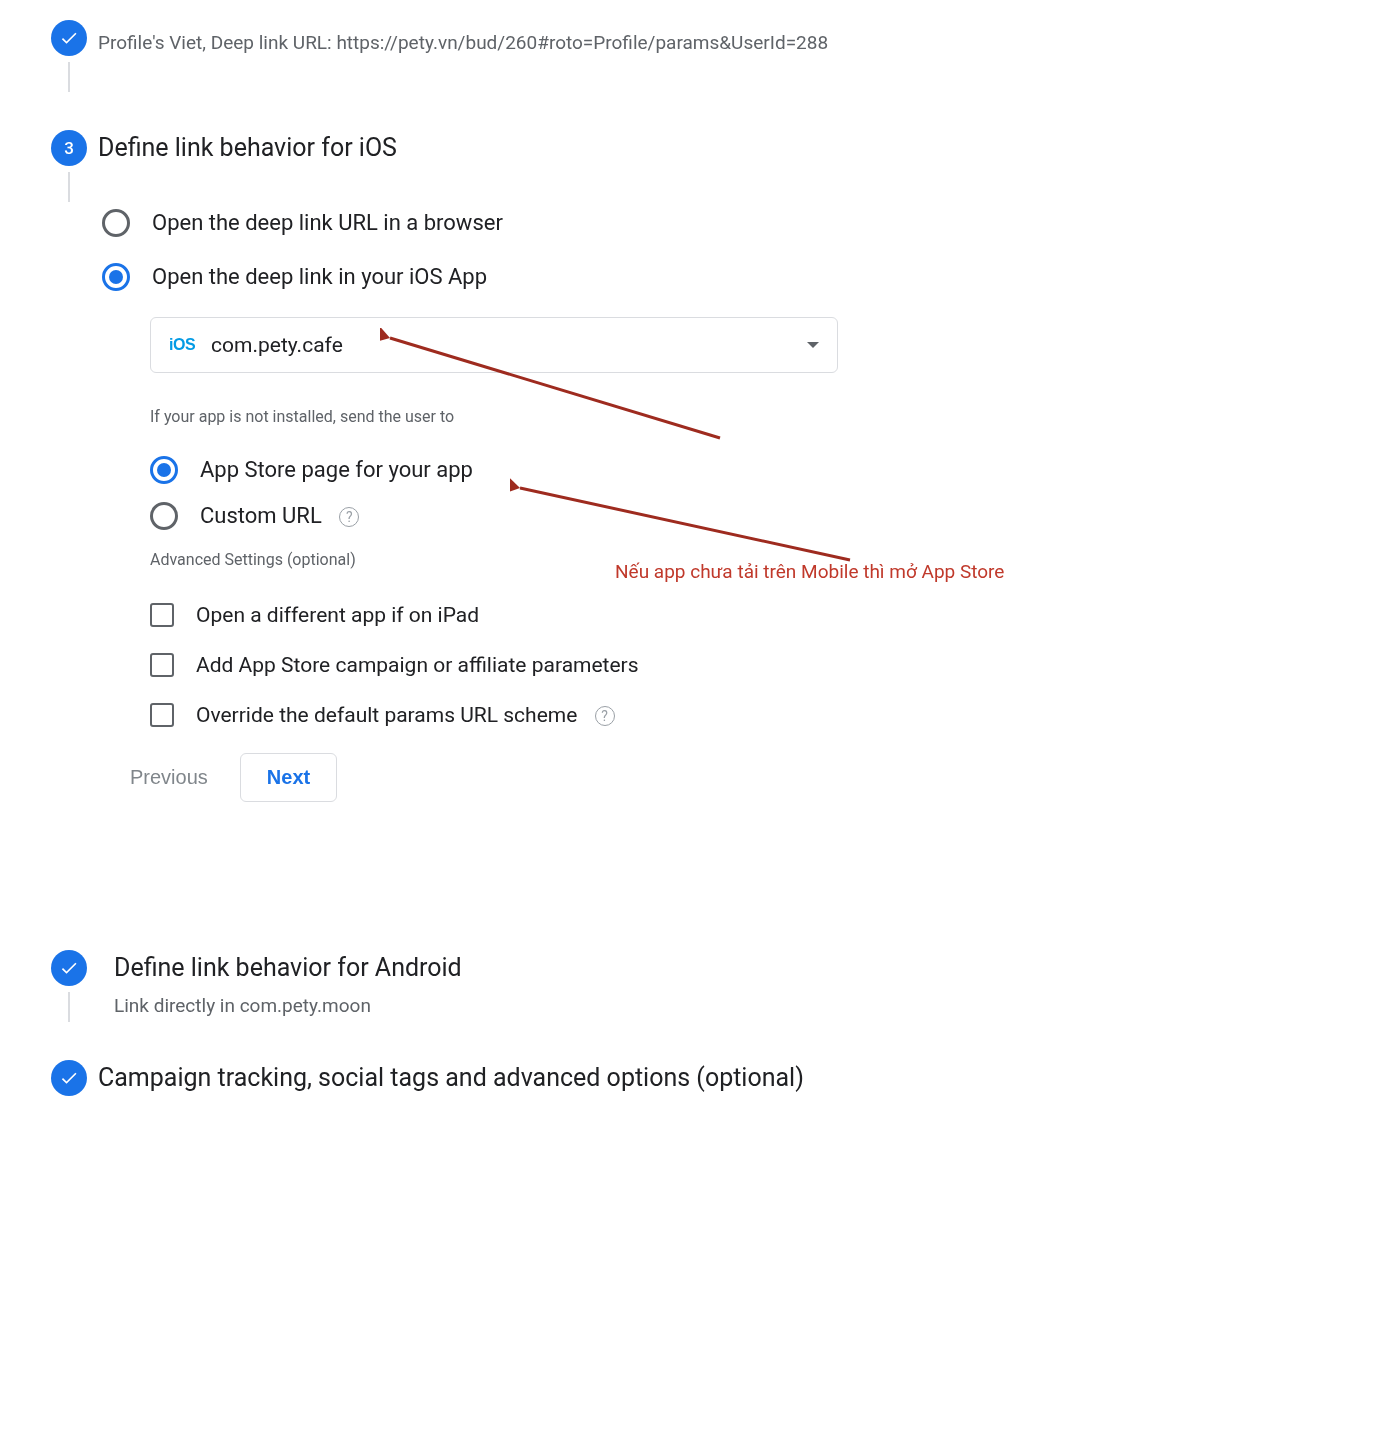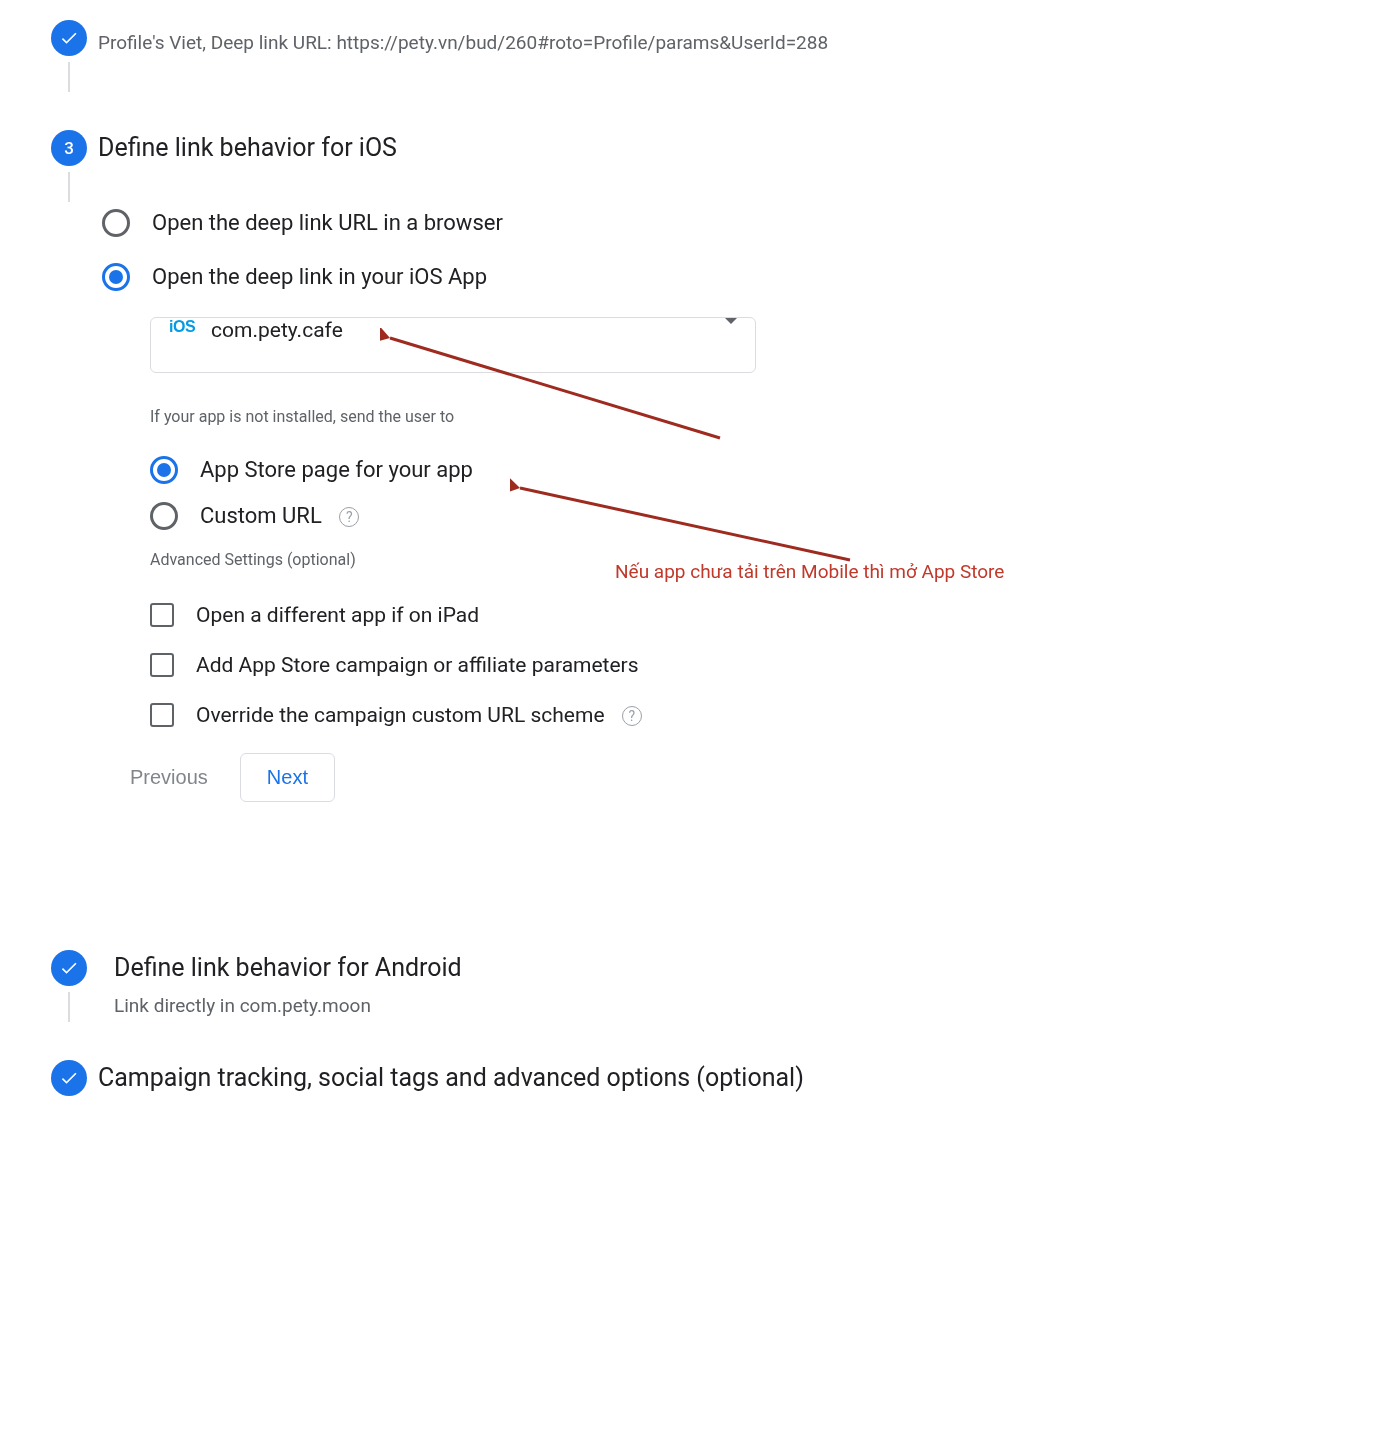--- a/index.html
+++ b/index.html
@@ -36,23 +36,23 @@
   }
   .radio.selected { border-color: #1a73e8; }
   .radio.selected::after {
     content: ""; width: 14px; height: 14px; border-radius: 50%;
     background: #1a73e8;
   }
   .radio-label { font-size: 22px; color: #202124; }
 
   .dropdown {
     margin-left: 48px; margin-top: 8px; margin-bottom: 34px;
-    width: 606px; height: 56px;
+    width: 688px; height: 56px;
     border: 1px solid #dadce0; border-radius: 6px;
-    display: flex; align-items: flex-start; padding: 0 18px;
+    display: flex; align-items: center; padding: 0 18px;
     position: relative;
   }
   .ios-badge {
     font-size: 16px; font-weight: 900; font-family: Arial, sans-serif;
     color: #039be5; letter-spacing: -0.5px; margin-right: 16px;
   }
   .dropdown-value { font-size: 21px; color: #202124; }
   .dropdown-caret {
     position: absolute; right: 18px;
     width: 0; height: 0;
@@ -74,21 +74,21 @@
   .check-row { display: flex; align-items: center; margin-left: 48px; margin-bottom: 26px; }
   .checkbox {
     width: 24px; height: 24px; border: 2.5px solid #5f6368;
     border-radius: 3px; margin-right: 22px; flex-shrink: 0;
   }
   .check-label { font-size: 21px; color: #202124; }
 
   .btn-row { display: flex; align-items: center; gap: 28px; margin-top: 20px; margin-left: 24px; }
   .btn-prev { font-size: 20px; font-weight: 400; color: #80868b; background: none; border: none; padding: 10px 4px; cursor: pointer; }
   .btn-next {
-    font-size: 20px; font-weight: 400; color: #1a73e8;
+    font-size: 20px; font-weight: 700; color: #1a73e8;
     background: #fff; border: 1px solid #dadce0; border-radius: 6px;
     padding: 12px 26px; cursor: pointer;
   }
 
   .annot { position: absolute; font-size: 19px; color: #c0392b; }
   .arrow-svg { position: absolute; pointer-events: none; }
 </style>
 </head>
 <body>
 
@@ -154,21 +154,21 @@
         <div class="checkbox"></div>
         <div class="check-label">Open a different app if on iPad</div>
       </div>
       <div class="check-row">
         <div class="checkbox"></div>
         <div class="check-label">Add App Store campaign or affiliate parameters</div>
       </div>
       <div class="check-row">
         <div class="checkbox"></div>
         <div class="check-label">
-          <span>Override the campaign custom URL scheme</span>
+          <span>Override the default params URL scheme</span>
           <span class="help-icon">?</span>
         </div>
       </div>
 
       <div class="btn-row">
         <button class="btn-prev">Previous</button>
         <button class="btn-next">Next</button>
       </div>
     </div>
   </div>

